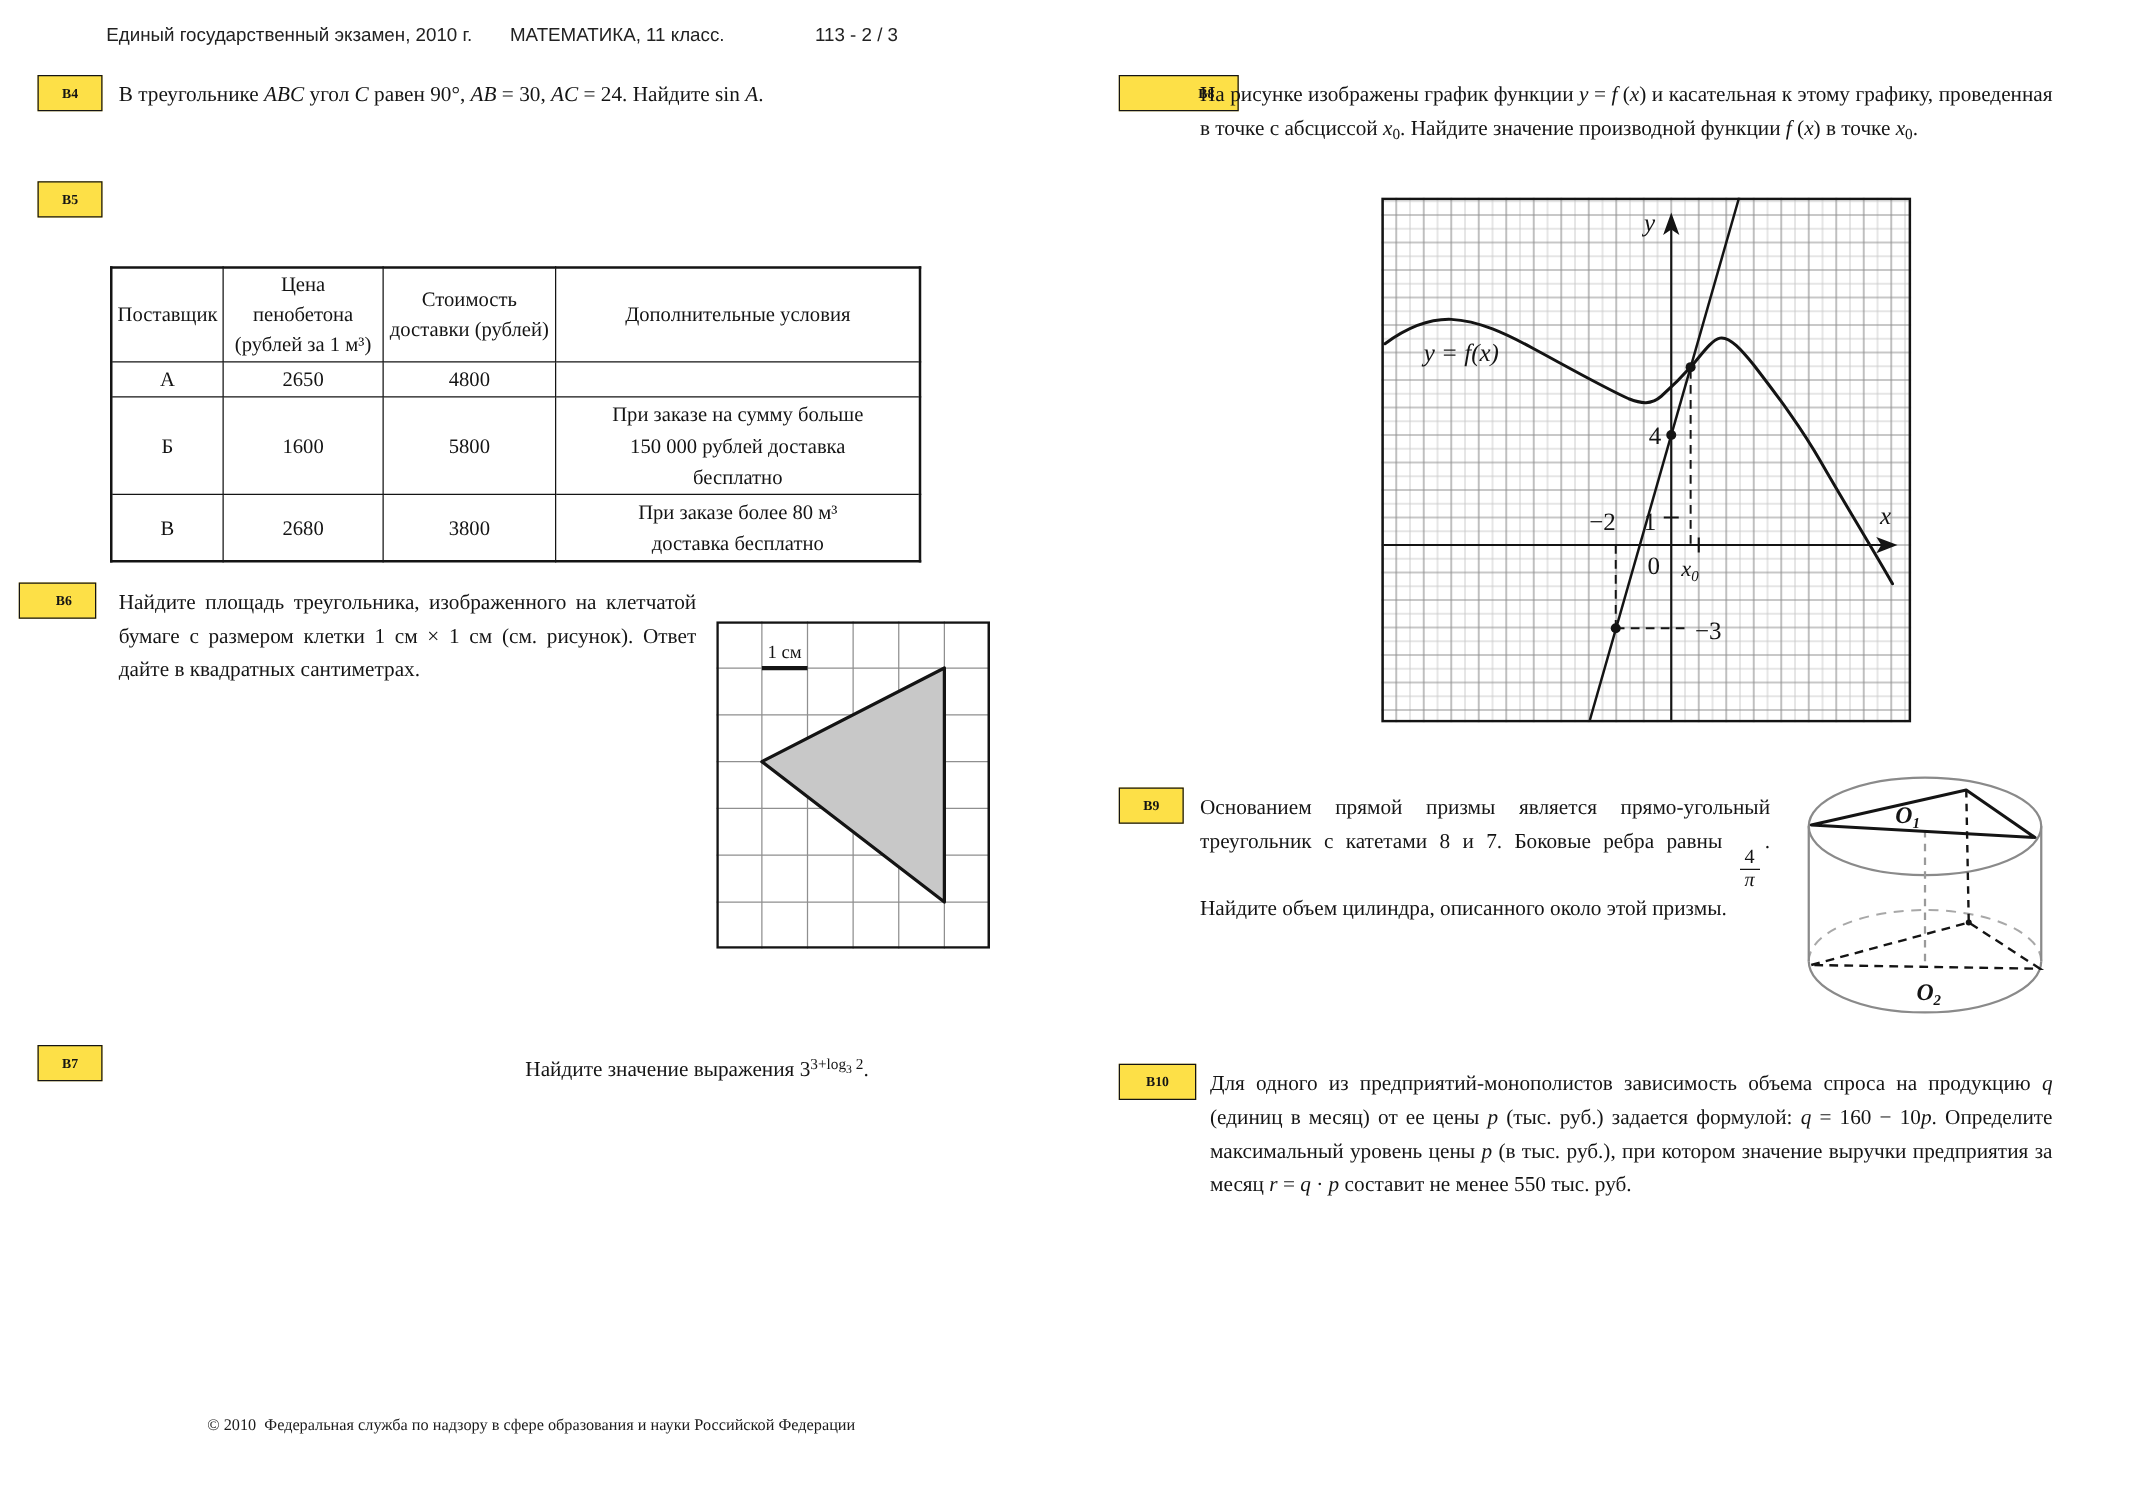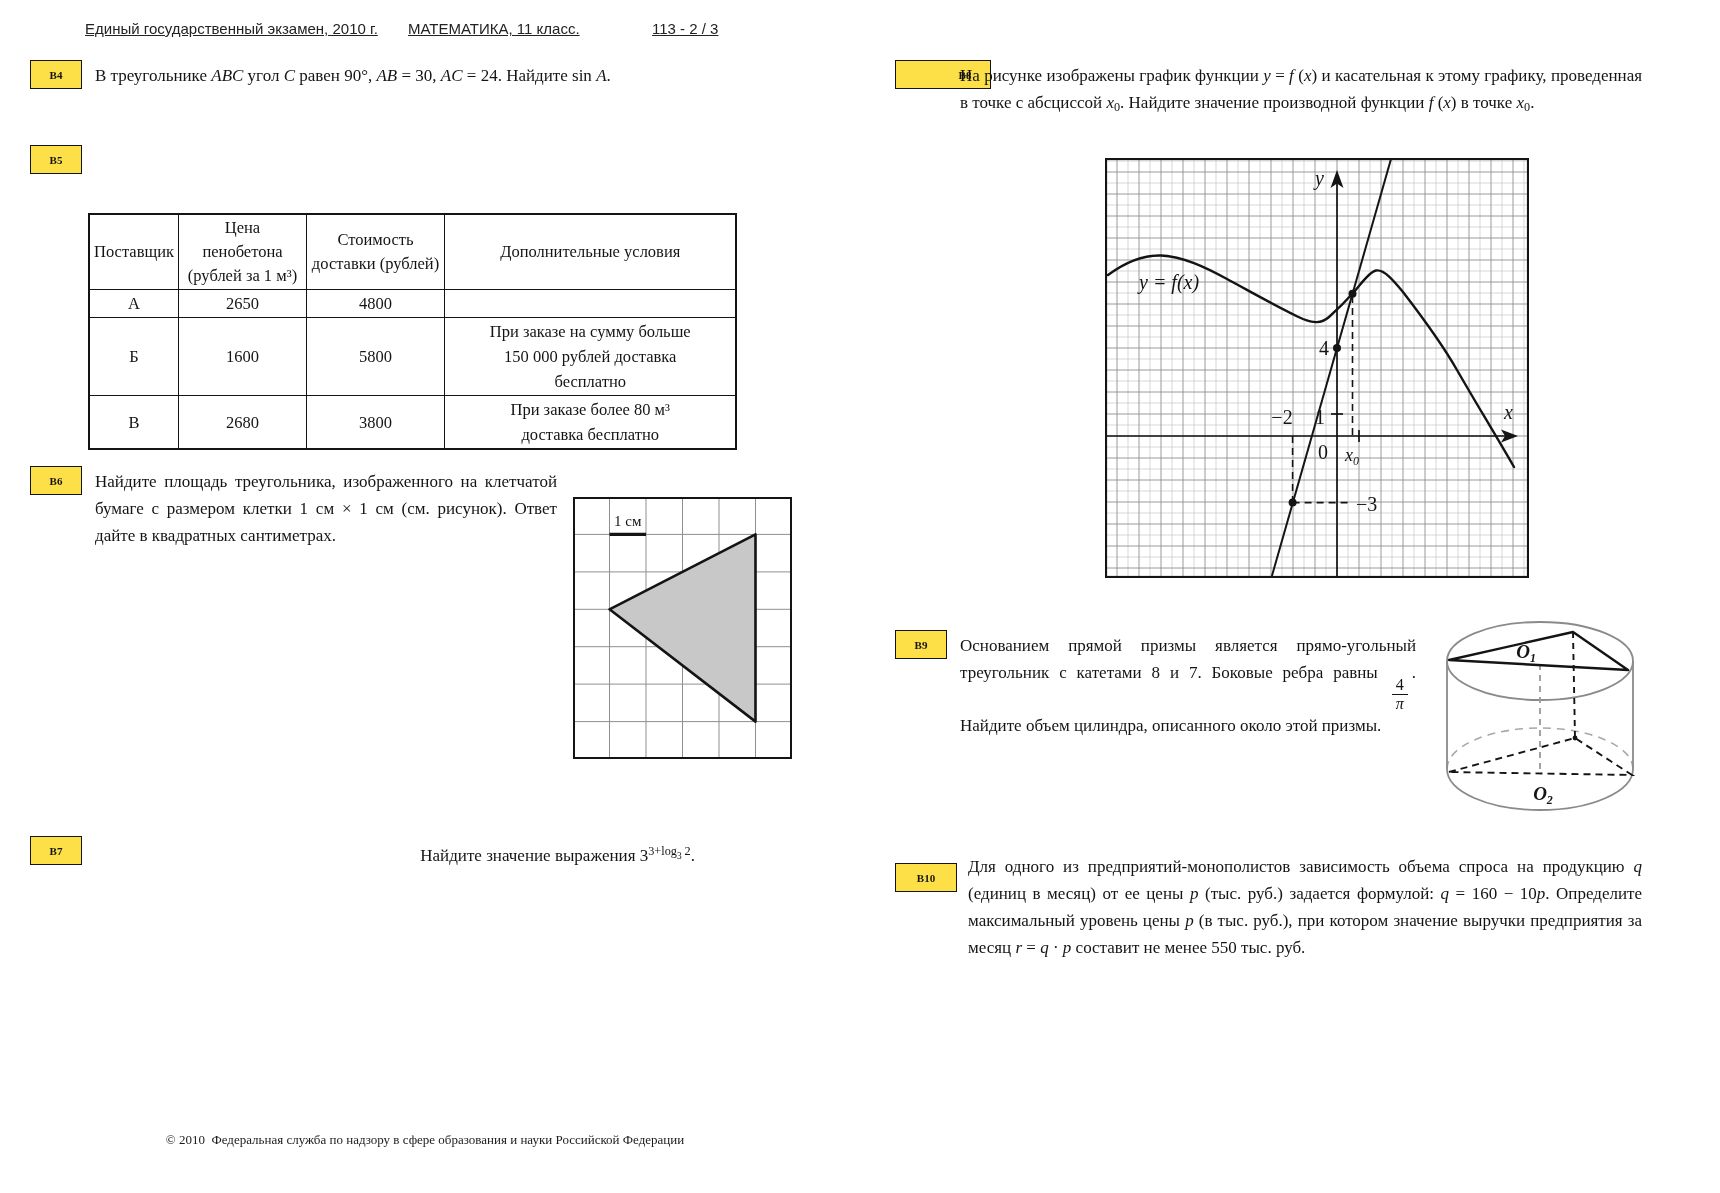--- a/index.html
+++ b/index.html
@@ -1,23 +1,23 @@
 <!DOCTYPE html>
 <html><head>
 <meta charset="utf-8">
 <style>
   html,body{margin:0;padding:0;background:#fff;}
   #page{position:relative;width:1720px;height:1193px;background:#ffffff;
         font-family:"Liberation Serif","DejaVu Serif",serif;color:#141414;overflow:hidden;}
   .hdr{position:absolute;top:20px;font-family:"Liberation Sans","DejaVu Sans",sans-serif;
-       font-size:15px;color:#222;text-decoration:underline;}
+       font-size:15px;color:#222;}
   .pbox{position:absolute;width:50px;height:27px;border:1.6px solid #141414;
         display:flex;align-items:center;justify-content:center;
         font-weight:bold;font-size:11px;background:#fde047;}
-  .pbox.wide{width:60px;margin-top:12px;}
+  .pbox.wide{width:60px;}
   .ptext{position:absolute;font-size:17px;line-height:27px;text-align:justify;}
   .s-n{font-style:normal;}
   .s-i{font-style:italic;}
   .s-sup{font-size:0.72em;vertical-align:0.5em;}
   .s-sub{font-size:0.72em;vertical-align:-0.25em;}
   .s-supsub{font-size:0.55em;vertical-align:0.28em;}
   .frac{display:inline-flex;flex-direction:column;text-align:center;vertical-align:-0.75em;
         margin:0 4px;line-height:1.08;font-size:0.95em;}
   .frac .den{border-top:1.4px solid #141414;font-style:italic;padding:0 4px;}
   table.b5{position:absolute;left:88px;top:213px;border-collapse:collapse;table-layout:fixed;}
@@ -73,21 +73,21 @@
     </tr>
     <tr>
       <td>В</td>
       <td>2680</td>
       <td>3800</td>
       <td class="cond">При заказе более 80 м³ доставка бесплатно</td>
     </tr>
   </tbody>
     </table>
 
-  <div class="pbox" style="left:30px;top:466px;">В6</div>
+  <div class="pbox" style="left:15px;top:466px;padding-left:10px;">В6</div>
   <div class="ptext" style="left:95px;top:468px;width:462px;">Найдите площадь треугольника, изображенного на клетчатой бумаге с размером клетки 1 см × 1 см (см. рисунок). Ответ дайте в квадратных сантиметрах.</div>
 
   <svg style="position:absolute;left:573px;top:497px;" width="219" height="262" viewBox="0 0 219 262">
     <rect x="0" y="0" width="219" height="262" fill="#ffffff"></rect>
     <path stroke="#8f8f8f" stroke-width="1" fill="none" d="M36.5 0 V262 M73 0 V262 M109.5 0 V262 M146 0 V262 M182.5 0 V262
              M0 37.4 H219 M0 74.9 H219 M0 112.3 H219 M0 149.7 H219 M0 187.1 H219 M0 224.6 H219"></path>
     <rect x="1" y="1" width="217" height="260" fill="none" stroke="#141414" stroke-width="2"></rect>
     <polygon points="36.5,112.3 182.5,37.4 182.5,224.6" fill="#c8c8c8" stroke="#141414" stroke-width="2.6" stroke-linejoin="round"></polygon>
     <line x1="36.5" y1="37.4" x2="73" y2="37.4" stroke="#141414" stroke-width="3.4"></line>
     <text x="54.7" y="29" font-size="15" text-anchor="middle">1 см</text>

